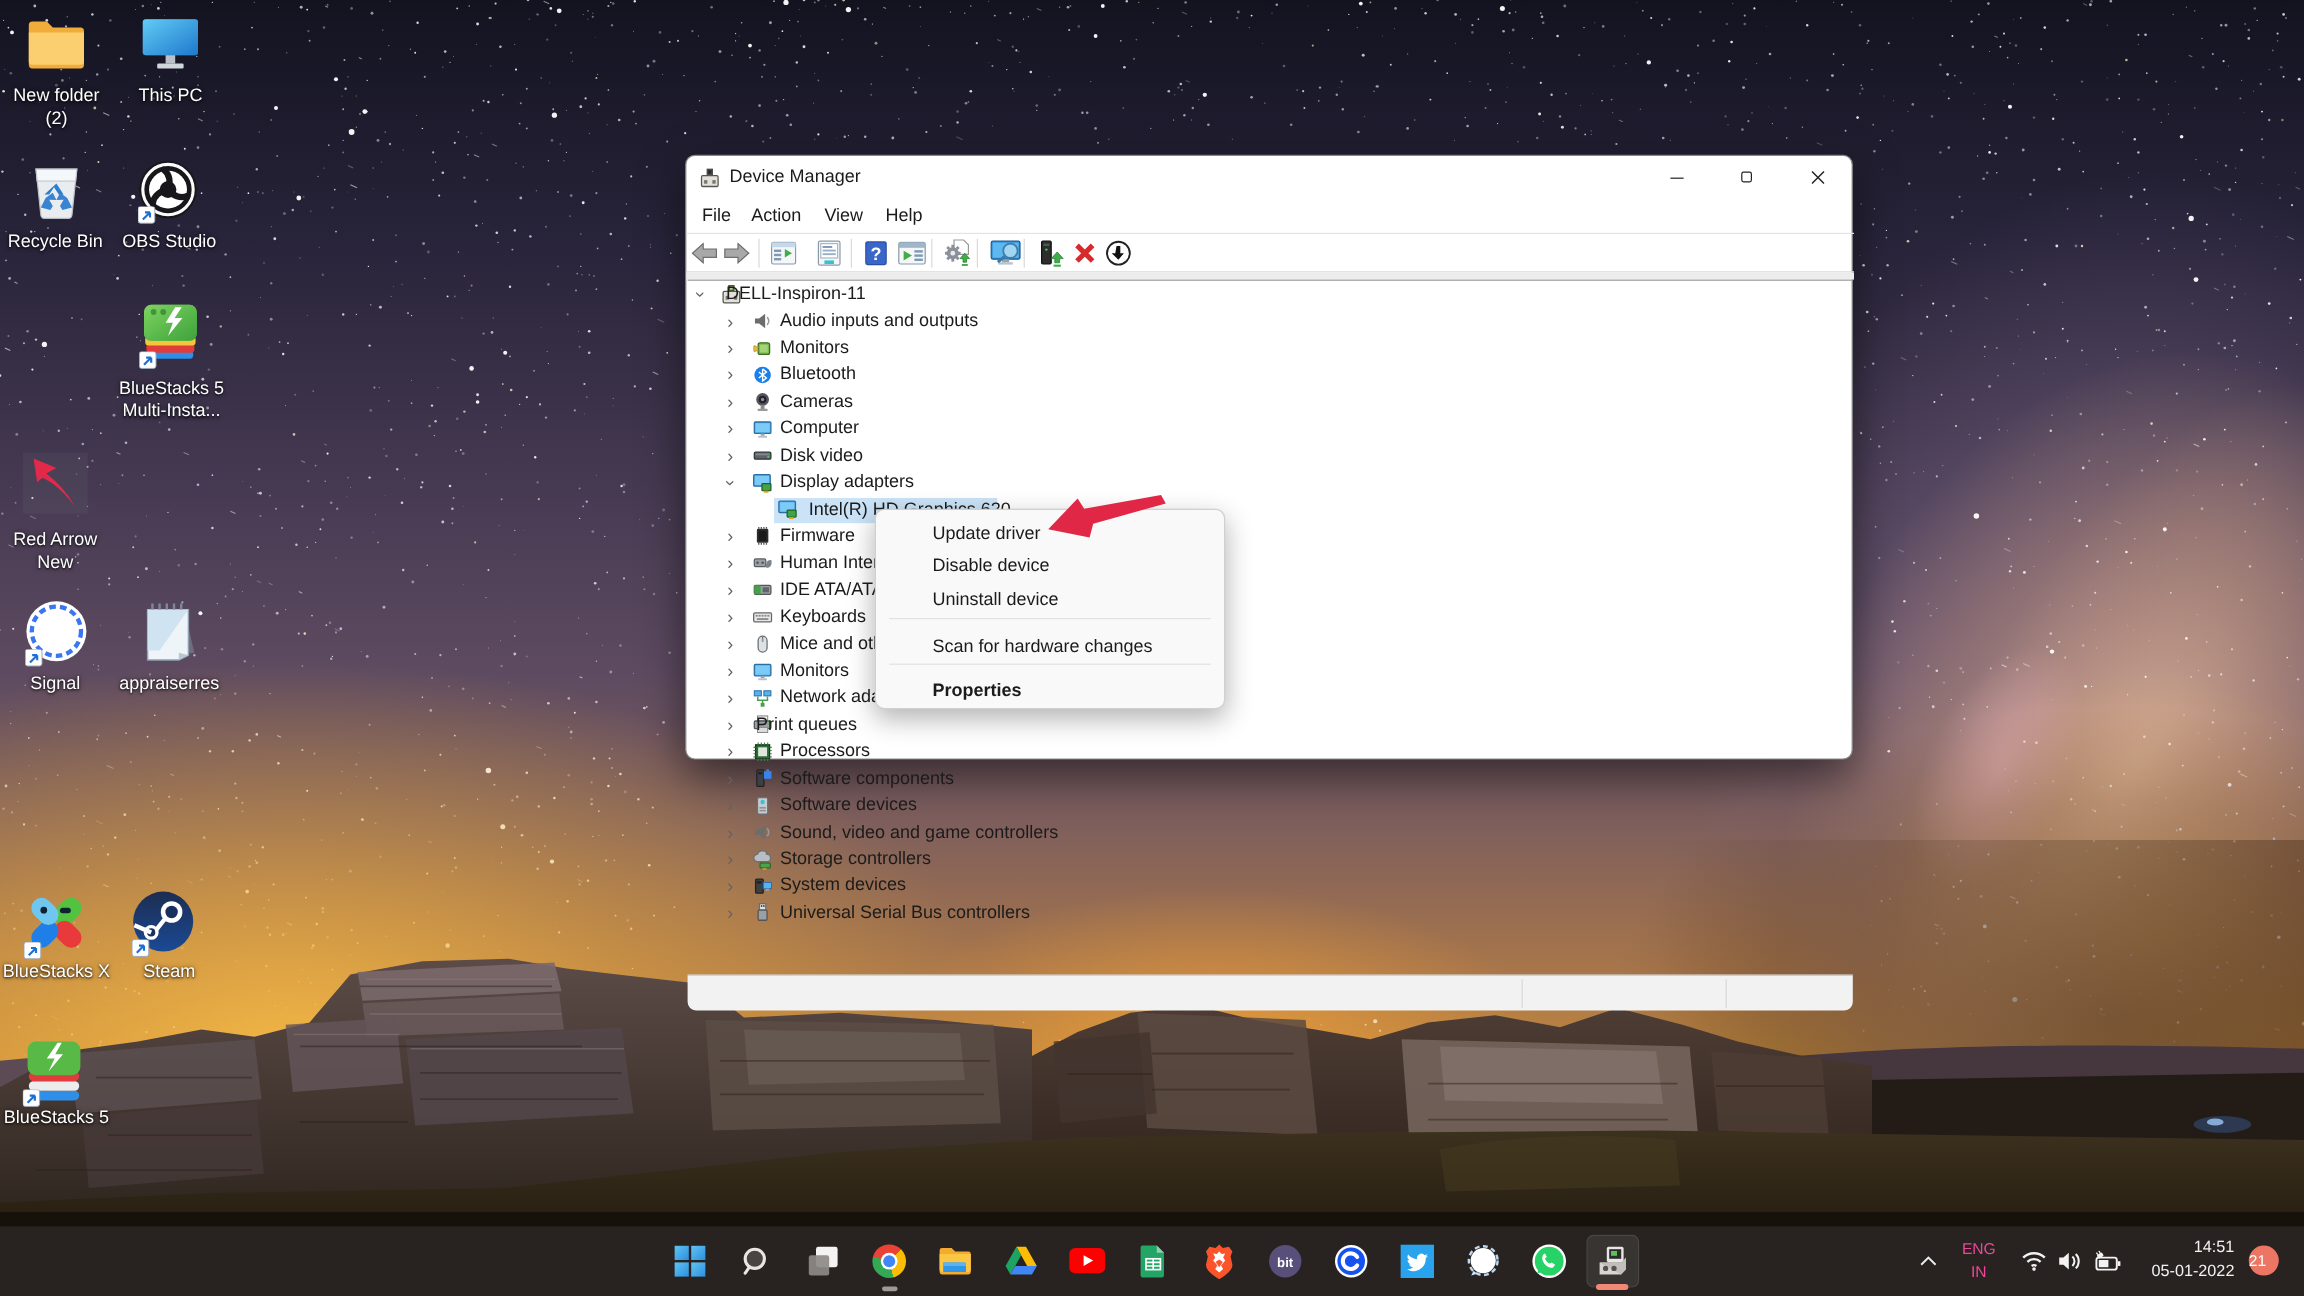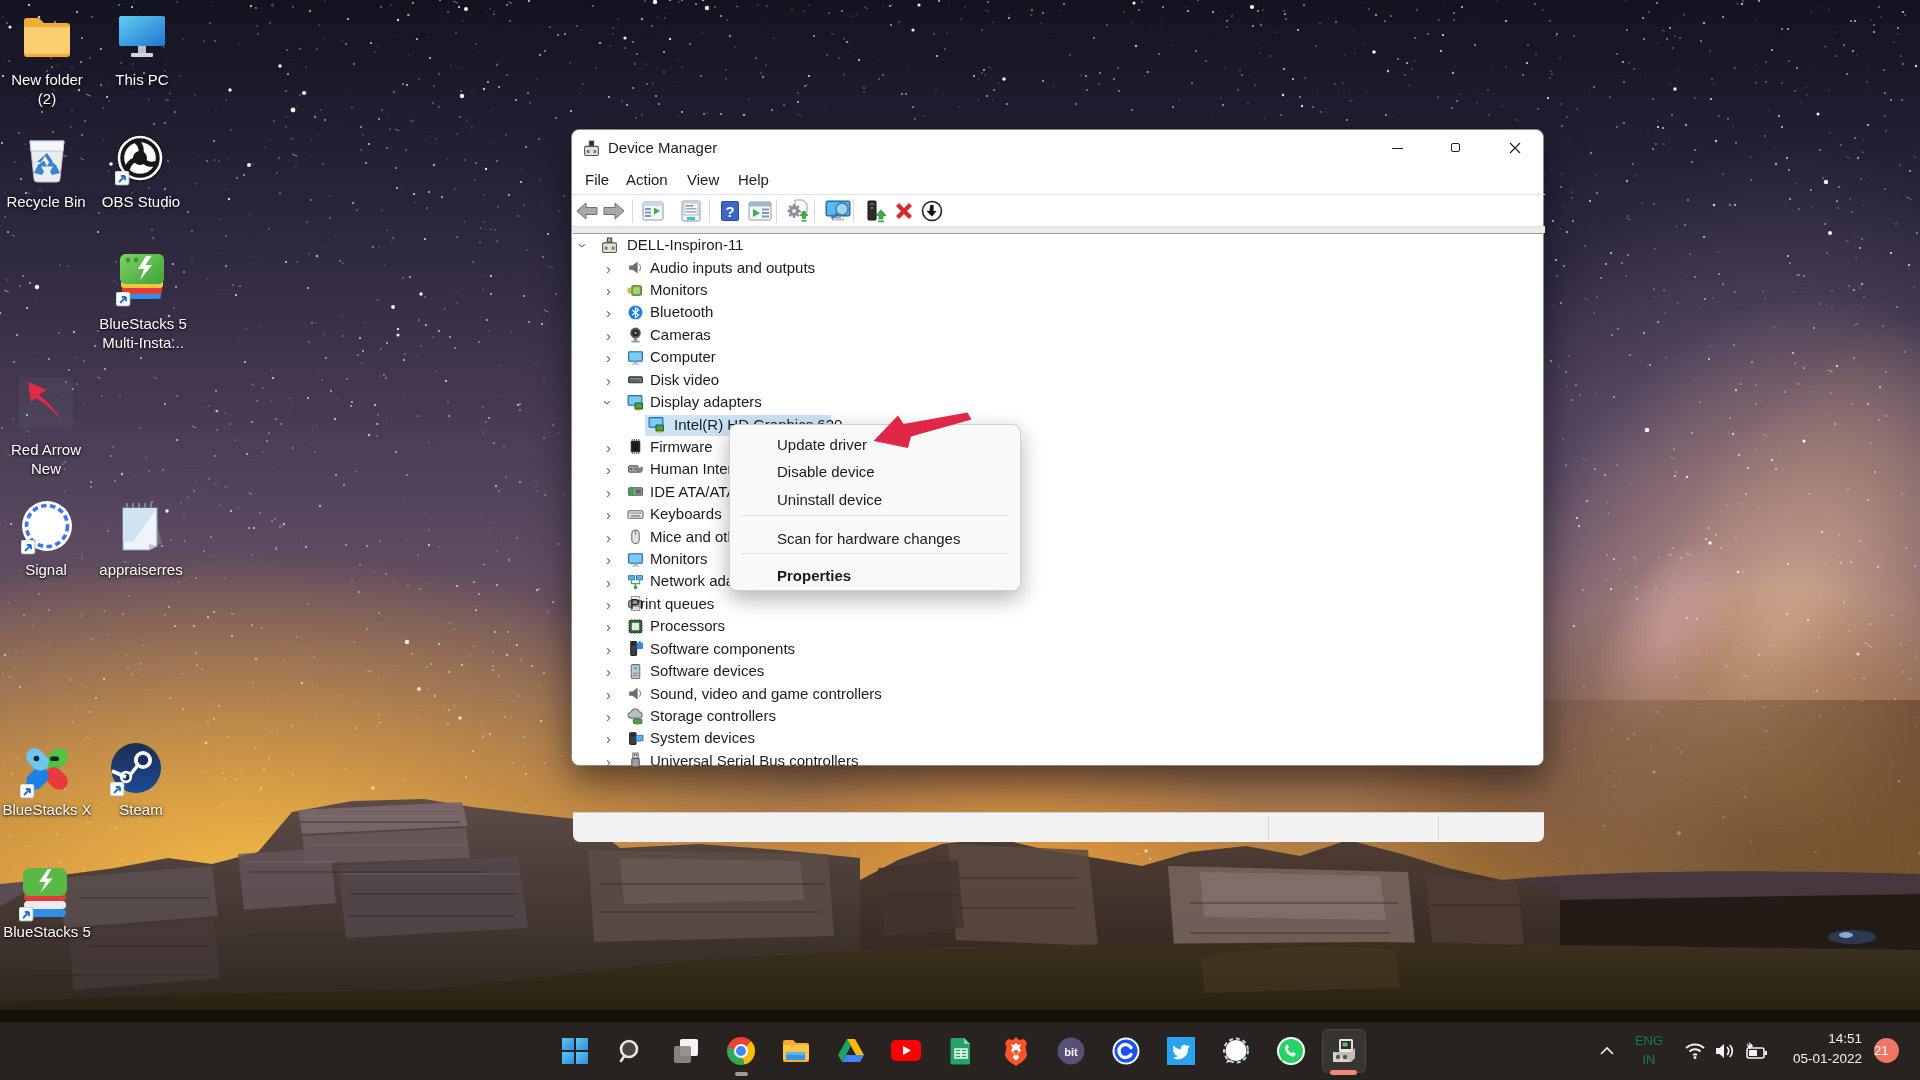--- a/index.html
+++ b/index.html
@@ -1,17 +1,17 @@
 <!DOCTYPE html>
 <html><head><meta charset="utf-8"><style>
 *{margin:0;padding:0;box-sizing:border-box}
 html,body{width:1920px;height:1080px;overflow:hidden;font-family:"Liberation Sans",sans-serif}
 .abs{position:absolute}
 .dlab{position:absolute;text-align:center;font-size:15px;line-height:19px;color:#fff;text-shadow:0 1px 2px rgba(0,0,0,.85),0 0 4px rgba(0,0,0,.5)}
-.win{left:571px;top:129px;width:973px;height:637px;background:#fff;border:1px solid #888;border-radius:8px;box-shadow:0 14px 36px rgba(0,0,0,.5);z-index:10}
+.win{left:571px;top:129px;width:973px;height:504px;background:#fff;border:1px solid #888;border-radius:8px;box-shadow:0 14px 36px rgba(0,0,0,.5);z-index:10}
 .menuitem{font-size:15px;color:#1b1b1b}
 .ttext{font-size:15px;color:#1b1b1b;white-space:nowrap}
 .chev{font-size:15px;color:#636363;line-height:17px}
 .statusbar{left:1px;top:683px;width:971px;height:29px;background:#f2f2f2;font-size:15px;color:#1b1b1b;border-radius:0 0 7px 7px}
 .ctxmenu{left:729px;top:424px;width:292px;height:167px;background:#f9f9f9;border:1px solid #d0d0d0;border-radius:8px;box-shadow:0 8px 22px rgba(0,0,0,.3);z-index:50}
 .mi{position:absolute;left:47px;font-size:15px;color:#1b1b1b;height:27px;line-height:27px}
 .sep{position:absolute;left:11px;width:268px;height:1px;background:#e2e2e2}
 .taskbar{left:0;top:1022px;width:1920px;height:58px;background:#282320;z-index:90}
 .taskbar~.abs{z-index:95}
 </style></head>
@@ -2622,21 +2622,21 @@
     <div class="abs" style="left:814px;top:199px;width:1px;height:24px;background:#d9d9d9"></div>
     <div class="abs" style="left:853px;top:199px;width:1px;height:24px;background:#d9d9d9"></div>
     <div class="abs chev" style="left:581px;top:237px;transform:rotate(90deg);">›</div>
     <div class="abs" style="left:601px;top:237px"><svg width="17" height="17" viewBox="0 0 16 16">
         <rect x="5.5" y="0.5" width="5" height="5" fill="#4a4a4a"></rect>
         <rect x="6.7" y="1.6" width="2.4" height="2.6" fill="#9fe06a"></rect>
         <rect x="1.5" y="5.5" width="13" height="9" rx="1" fill="#e3e0d8" stroke="#555"></rect>
         <rect x="3.5" y="9" width="2.6" height="3" fill="#777"></rect>
         <rect x="10" y="9" width="2.6" height="3" fill="#777"></rect>
       </svg></div>
-    <div class="abs ttext" style="left:627px;top:236px">DELL-Inspiron-11</div>
+    <div class="abs ttext" style="left:605px;top:236px">DELL-Inspiron-11</div>
     <div class="abs chev" style="left:606px;top:260px;">›</div>
     <div class="abs" style="left:627px;top:259px"><svg width="17" height="17" viewBox="0 0 16 16">
         <path d="M2,6 h3.2 L10,2.4 V13.6 L5.2,10 H2 Z" fill="#6d6d6d"></path>
         <path d="M11.5,5 a4,4 0 0 1 0,6" stroke="#9a9a9a" fill="none" stroke-width="1.2"></path>
       </svg></div>
     <div class="abs ttext" style="left:650px;top:259px">Audio inputs and outputs</div>
     <div class="abs chev" style="left:606px;top:282px;">›</div>
     <div class="abs" style="left:627px;top:282px"><svg width="17" height="17" viewBox="0 0 16 16">
         <rect x="4.5" y="3.5" width="9" height="9" rx="1.5" fill="#7cb94e" stroke="#3f6d22"></rect>
         <rect x="6" y="5" width="6" height="6" fill="#a4d47a"></rect>
@@ -2912,21 +2912,21 @@
       <path d="M4,16 h18 l4,-4 v10 l-4,4 Z" fill="#c2beba"></path>
       <circle cx="9" cy="21" r="2.2" fill="#55524f"></circle>
       <circle cx="16" cy="21" r="2.2" fill="#55524f"></circle>
     </svg></div>
 <div class="abs" style="left:735px;top:1072px;width:13px;height:3.5px;border-radius:2px;background:#9d9a97"></div>
 <div class="abs" style="left:1330px;top:1070px;width:27px;height:4.5px;border-radius:2.5px;background:#f08875"></div>
 
 <svg class="abs" width="14" height="9" viewBox="0 0 14 9" style="left:1600px;top:1046px">
     <path d="M1,8 L7,2 L13,8" stroke="#eee" stroke-width="1.6" fill="none"></path>
   </svg>
-<div class="abs" style="left:1632px;top:1031px;width:34px;text-align:center;font-size:13px;line-height:19px;color:#15803d">ENG<br>IN</div>
+<div class="abs" style="left:1632px;top:1031px;width:34px;text-align:center;font-size:13px;line-height:19px;color:#ec4899">ENG<br>IN</div>
 <svg class="abs" width="22" height="18" viewBox="0 0 22 18" style="left:1684px;top:1042px">
     <path d="M2,6 a13,13 0 0 1 18,0" stroke="#f2f2f2" stroke-width="2" fill="none"></path>
     <path d="M5.5,9.5 a8,8 0 0 1 11,0" stroke="#f2f2f2" stroke-width="2" fill="none"></path>
     <path d="M9,13 a3.4,3.4 0 0 1 4,0" stroke="#f2f2f2" stroke-width="2" fill="none"></path>
     <circle cx="11" cy="15.6" r="1.5" fill="#f2f2f2"></circle>
   </svg>
 <svg class="abs" width="22" height="18" viewBox="0 0 22 18" style="left:1714px;top:1042px">
     <path d="M2,6 h3.5 L10,2 v14 L5.5,12 H2 Z" fill="#f2f2f2"></path>
     <path d="M13,5 a5.5,5.5 0 0 1 0,8 M15.8,3 a8.5,8.5 0 0 1 0,12" stroke="#f2f2f2" stroke-width="1.7" fill="none"></path>
   </svg>

